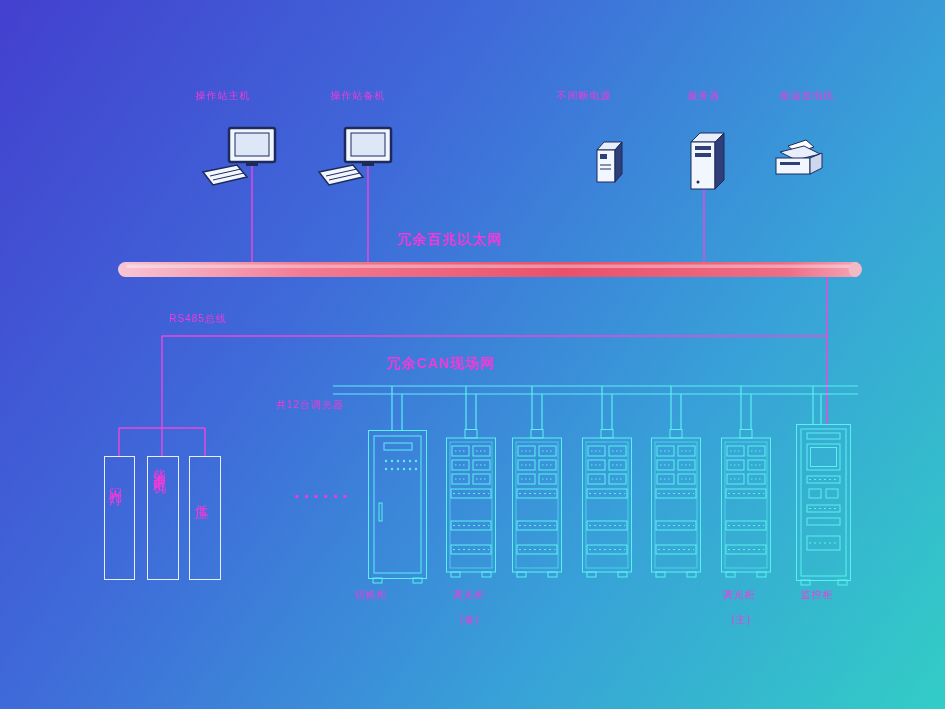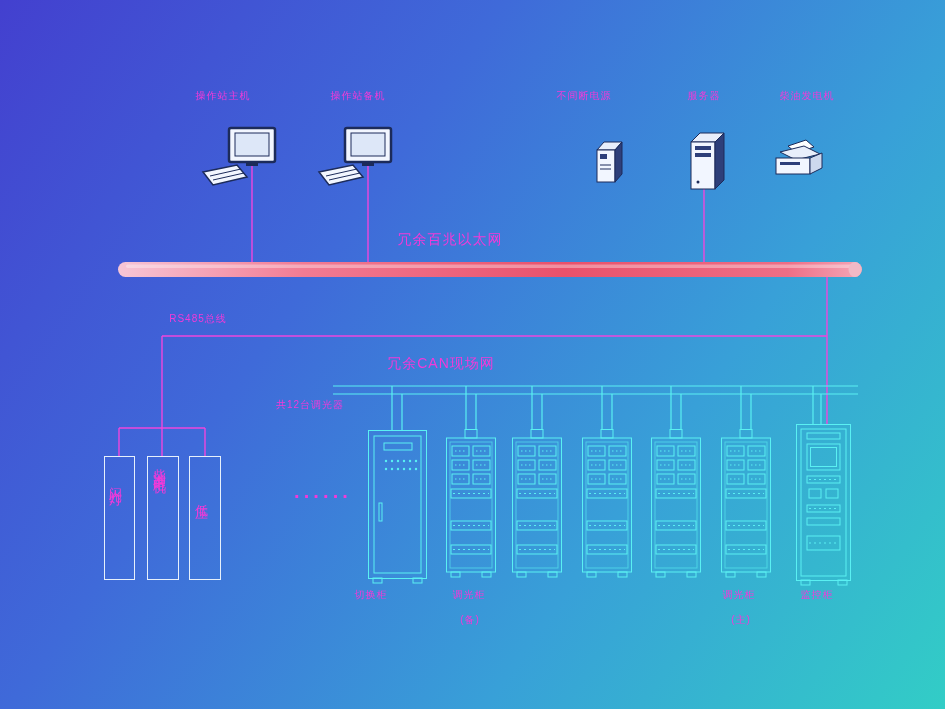--- a/index.html
+++ b/index.html
@@ -6,21 +6,21 @@
   .stage{
     position:relative;width:945px;height:709px;overflow:hidden;
     background:linear-gradient(125deg,#4340cf 0%,#3f6ad9 35%,#38a0d8 68%,#32cdc6 100%);
     font-family:"Liberation Sans",sans-serif;
   }
   .stage svg{position:absolute;left:0;top:0;}
   .lbl{
     position:absolute;color:#f23ad9;font-size:10px;white-space:nowrap;
     transform:translateX(-50%);letter-spacing:1px;
   }
-  .lbl.big{font-size:14px;}
+  .lbl.big{font-size:14px;font-weight:bold;}
   .vlbl{
     position:absolute;color:#f23ad9;font-size:13px;white-space:nowrap;
     writing-mode:vertical-rl;text-orientation:upright;letter-spacing:3px;
   }
   .dots{
     position:absolute;color:#f23ad9;font-size:20px;font-weight:bold;letter-spacing:3px;
   }
 </style>
 </head>
 <body>

